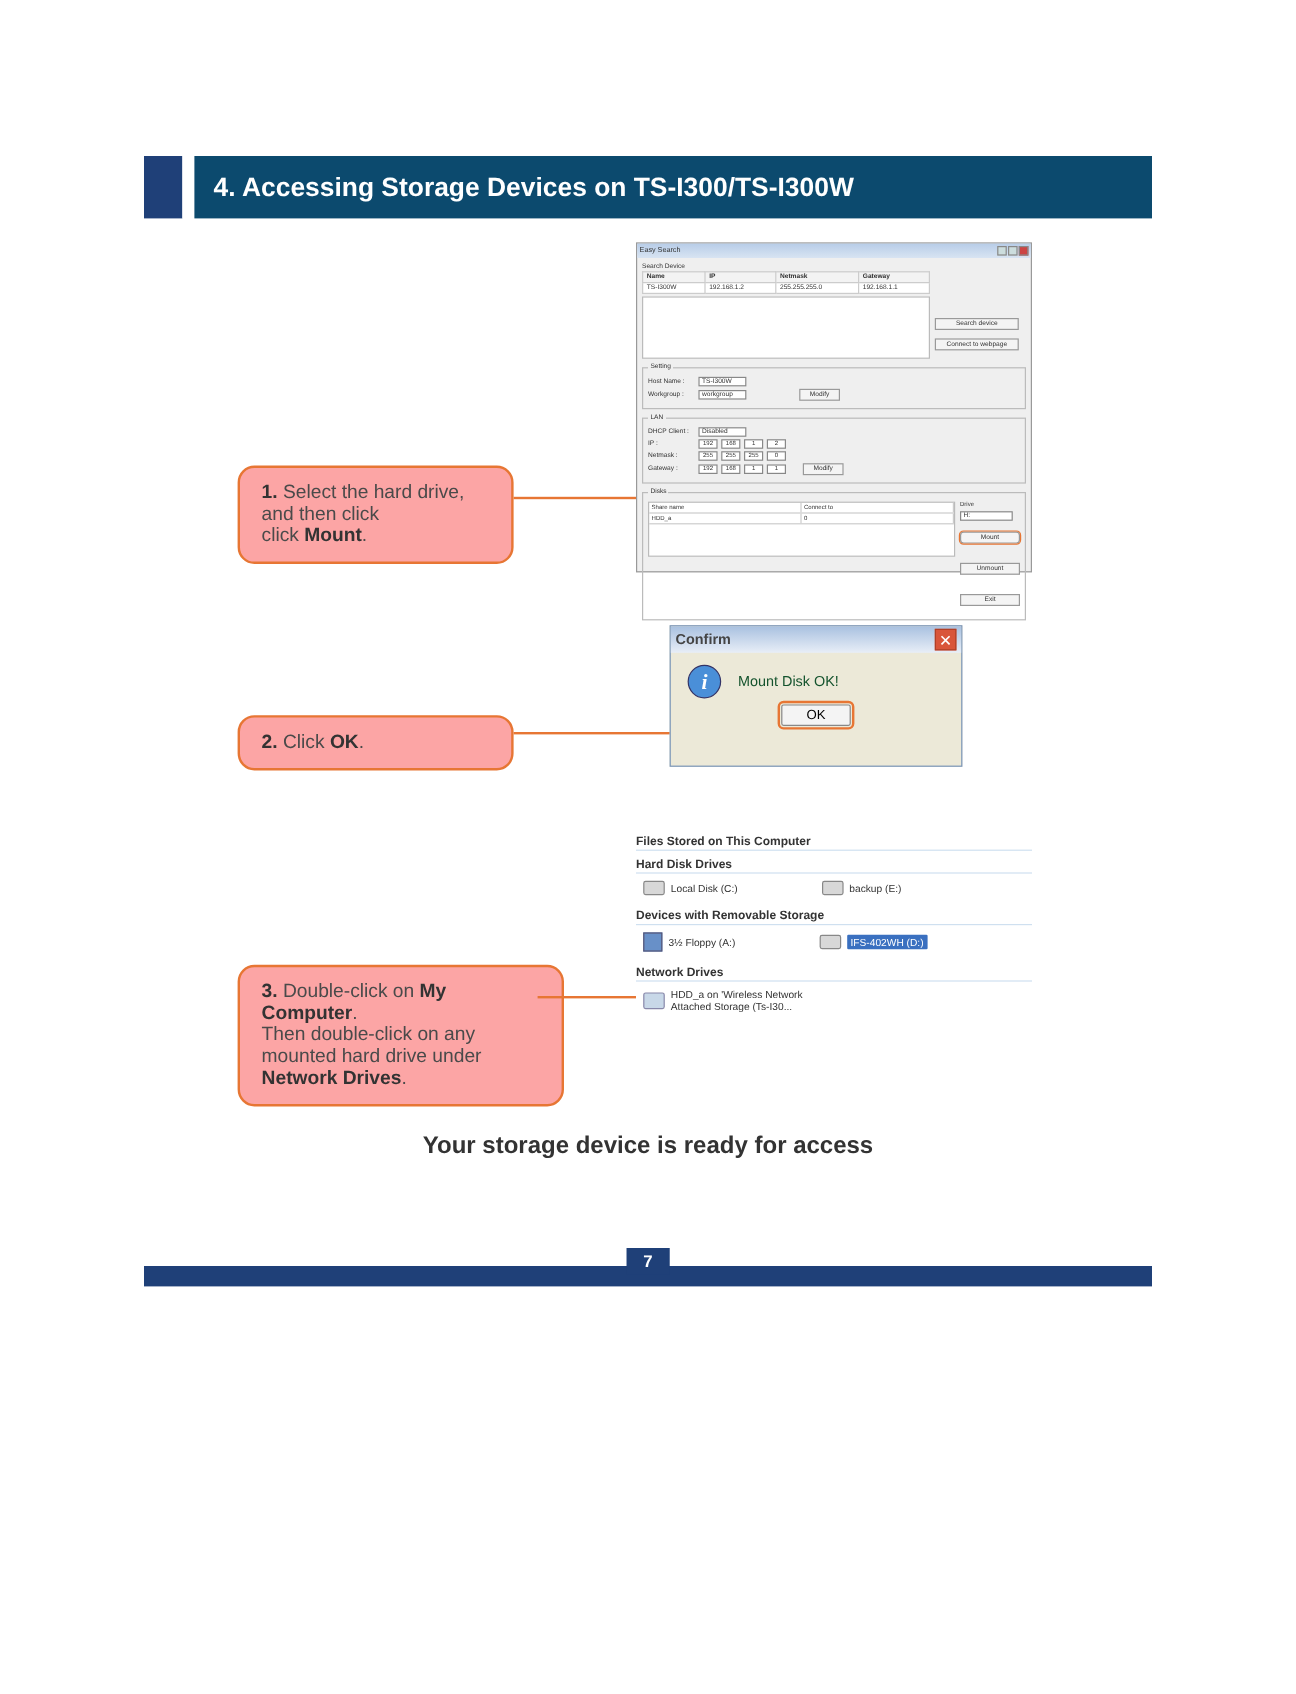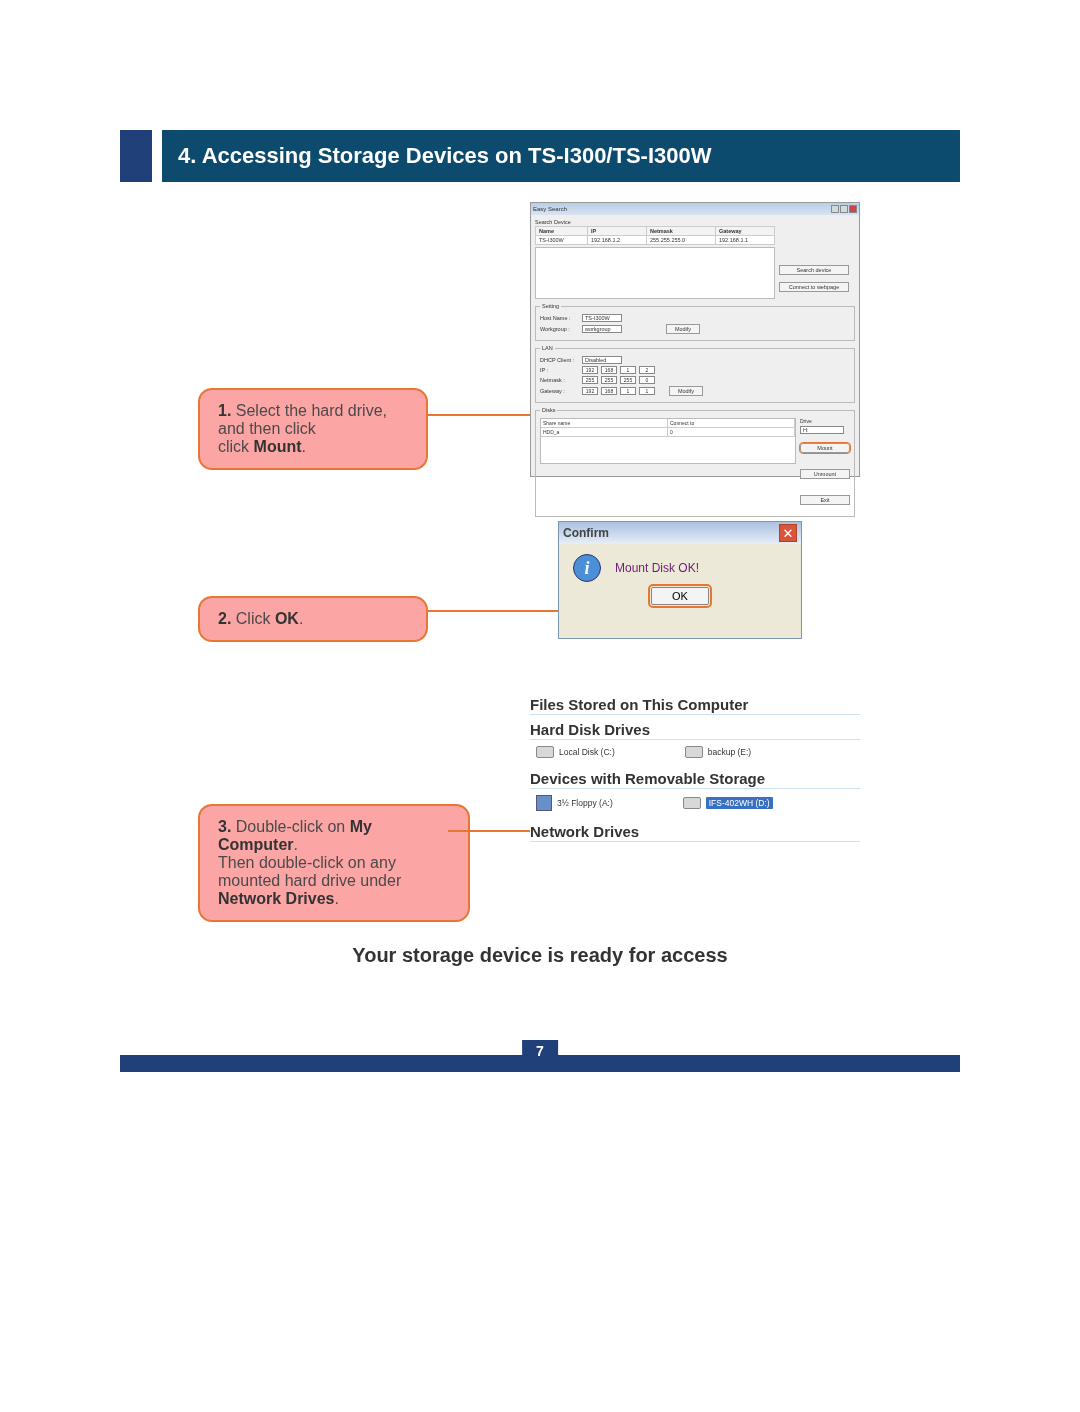--- a/index.html
+++ b/index.html
@@ -48,27 +48,27 @@
   .win1 .diskright { width:50px; display:flex; flex-direction:column; gap:2px; }
   .highlight-mount { outline: 1.5px solid #e77634; border-radius:3px; }
 
   
   .win2 { position: absolute; left: 438px; top: 329px; width: 244px; height: 118px; border: 1px solid #7a95b8; background: #ece9d8; }
   .win2 .titlebar { height: 22px; background: linear-gradient(#a9c1e0,#e8eef7); display:flex; align-items:center; justify-content:space-between; padding:0 4px; }
   .win2 .titlebar .t { font-weight:bold; font-size:12px; color:#444; }
   .win2 .titlebar .x { width:18px; height:18px; background:#d9553a; color:#fff; display:flex; align-items:center; justify-content:center; font-size:13px; border:1px solid #b04028; }
   .win2 .body { display:flex; align-items:center; gap:14px; padding:10px 14px 4px; }
   .win2 .iicon { width:28px; height:28px; border-radius:50%; background:#4a8fd8; color:#fff; display:flex; align-items:center; justify-content:center; font-size:18px; font-family:Georgia,serif; font-style:italic; font-weight:bold; border:1px solid #336; }
-  .win2 .msg { font-size:12px; color:#701a75; }
+  .win2 .msg { font-size:12px; color:#14532d; }
   .win2 .okwrap { text-align:center; padding-bottom:8px; }
   .win2 .okbtn { display:inline-block; border:1px solid #888; background:#f4f4f4; font-size:11px; padding:2px 20px; outline: 2px solid #e77634; outline-offset: 1px; border-radius:2px; }
 
   
   .win3 { position: absolute; left: 410px; top: 498px; width: 330px; font-size: 9px; color:#333; }
-  .win3 .grptitle { font-weight:bold; font-size:15px; margin: 6px 0 2px; border-bottom: 1px solid #cfe0f0; padding-bottom:1px; color:#333; }
+  .win3 .grptitle { font-weight:bold; font-size:10px; margin: 6px 0 2px; border-bottom: 1px solid #cfe0f0; padding-bottom:1px; color:#333; }
   .win3 .grprow { display:flex; gap:18px; padding: 4px 0 6px 6px; }
   .win3 .item { display:flex; align-items:center; gap:5px; font-size:8.5px; }
   .win3 .folder { width:16px; height:13px; background:#f3d281; border:0.5px solid #c9a84a; border-radius:1px; position:relative; }
   .win3 .folder::before { content:''; position:absolute; top:-3px; left:1px; width:6px; height:3px; background:#f3d281; border:0.5px solid #c9a84a; border-bottom:none; border-radius:1px 1px 0 0; }
   .win3 .disk { width:18px; height:12px; background:#d8d8d8; border:0.5px solid #888; border-radius:2px; position:relative; }
   .win3 .floppy { width:16px; height:16px; background:#6890c8; border:0.5px solid #557; }
   .win3 .netdrv { width:18px; height:14px; background:#c8d8e8; border:0.5px solid #88a; border-radius:2px; }
   .win3 .sel { background:#3a70c0; color:#fff; padding:1px 3px; border-radius:1px; display:inline-block; }
 
   
@@ -250,20 +250,26 @@
         <div class="item">
             <span class="floppy"></span>
             <span>3½ Floppy (A:)</span>
           </div>
         <div class="item" style="margin-left:52px;">
             <span class="disk"></span>
             <span class="sel">IFS-402WH (D:)</span>
           </div>
       </div>
       <div class="grptitle">Network Drives</div>
+      <div class="grprow">
+        <div class="item">
+            <span class="netdrv"></span>
+          <span><span>HDD_a on 'Wireless Network</span><br><span>Attached Storage (Ts-I30...</span></span>
+        </div>
+      </div>
     </div>
 
     <div class="ready">Your storage device is ready for access</div>
 
   </div>
 </div>
 
 <div class="footer">
   <div class="bar">
     <div class="pagenum">7</div>

